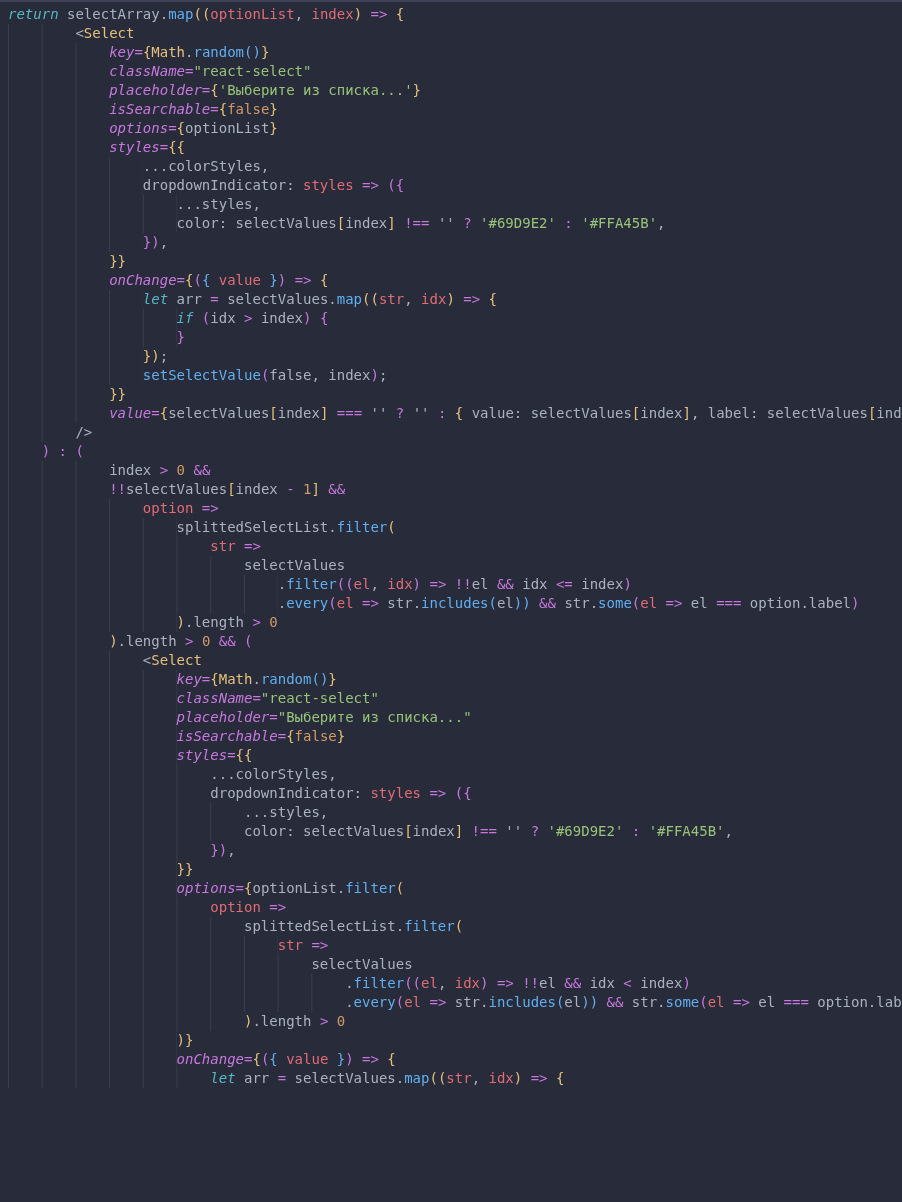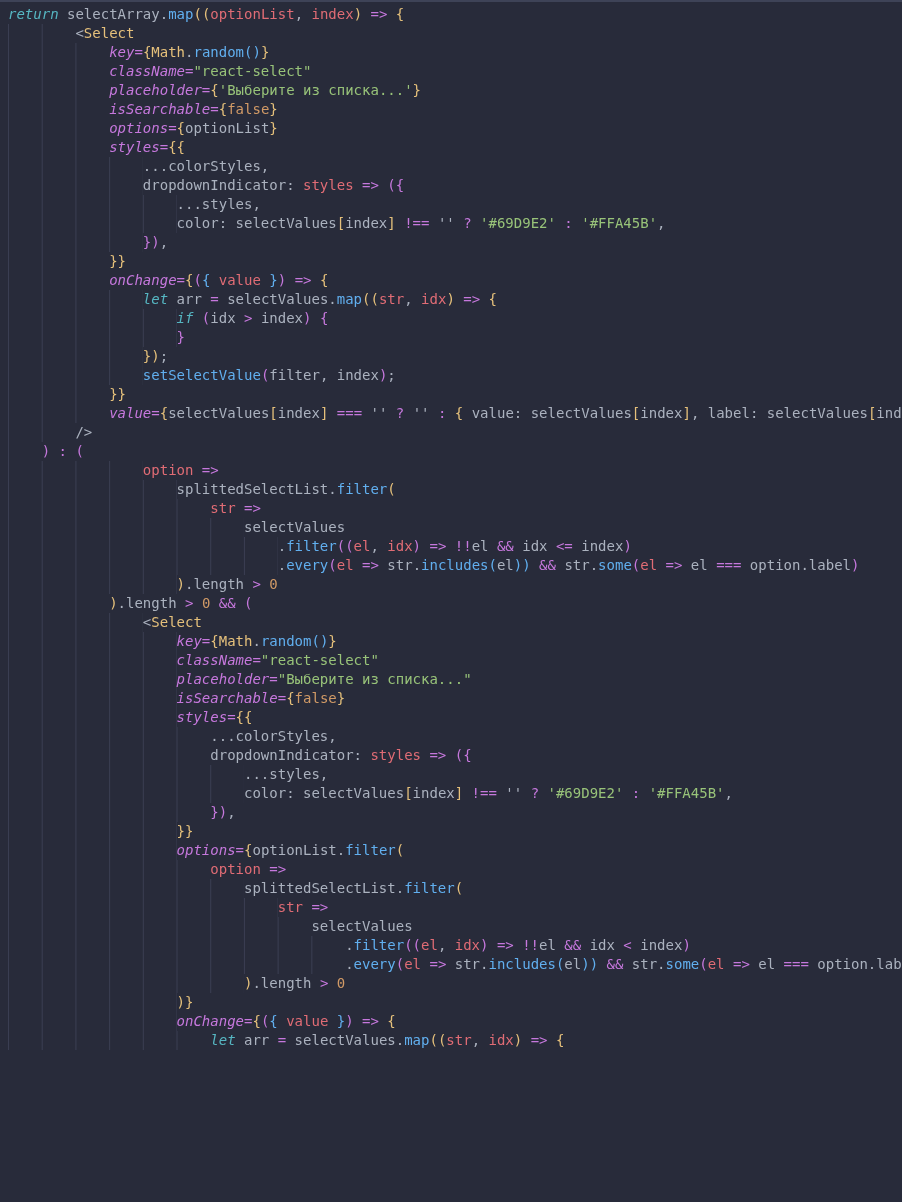--- a/index.html
+++ b/index.html
@@ -49,25 +49,27 @@
       <div class="line"><span class="ind" style="width: 16ch;"></span><span class="tk-v">dropdownIndicator: </span><span class="tk-r">styles</span><span class="tk-o"> =&gt; </span><span class="tk-u">({</span></div>
       <div class="line"><span class="ind" style="width: 20ch;"></span><span class="tk-v">...styles,</span></div>
       <div class="line"><span class="ind" style="width: 20ch;"></span><span class="tk-v">color: selectValues</span><span class="tk-g">[</span><span class="tk-v">index</span><span class="tk-g">]</span><span class="tk-o"> !== </span><span class="tk-v">''</span><span class="tk-o"> ? </span><span class="tk-s">'#69D9E2'</span><span class="tk-o"> : </span><span class="tk-s">'#FFA45B'</span><span class="tk-v">,</span></div>
       <div class="line"><span class="ind" style="width: 16ch;"></span><span class="tk-u">})</span><span class="tk-v">,</span></div>
       <div class="line"><span class="ind" style="width: 12ch;"></span><span class="tk-g">}}</span></div>
       <div class="line"><span class="ind" style="width: 12ch;"></span><span class="tk-p">onChange</span><span class="tk-o">=</span><span class="tk-g">{</span><span class="tk-u">(</span><span class="tk-b">{ </span><span class="tk-r">value</span><span class="tk-b"> }</span><span class="tk-u">)</span><span class="tk-o"> =&gt; </span><span class="tk-g">{</span></div>
       <div class="line"><span class="ind" style="width: 16ch;"></span><span class="tk-k">let</span><span class="tk-v"> arr </span><span class="tk-o">=</span><span class="tk-v"> selectValues</span><span class="tk-v">.</span><span class="tk-f">map</span><span class="tk-g">((</span><span class="tk-r">str</span><span class="tk-v">, </span><span class="tk-r">idx</span><span class="tk-g">)</span><span class="tk-o"> =&gt; </span><span class="tk-g">{</span></div>
       <div class="line"><span class="ind" style="width: 20ch;"></span><span class="tk-k">if </span><span class="tk-u">(</span><span class="tk-v">idx</span><span class="tk-o"> &gt; </span><span class="tk-v">index</span><span class="tk-u">)</span><span class="tk-v"> </span><span class="tk-u">{</span></div>
       <div class="line"><span class="ind" style="width: 20ch;"></span><span class="tk-u">}</span></div>
       <div class="line"><span class="ind" style="width: 16ch;"></span><span class="tk-g">})</span><span class="tk-v">;</span></div>
-      <div class="line"><span class="ind" style="width: 16ch;"></span><span class="tk-f">setSelectValue</span><span class="tk-u">(</span><span class="tk-v">filter, index</span><span class="tk-u">)</span><span class="tk-v">;</span></div>
+      <div class="line"><span class="ind" style="width: 16ch;"></span><span class="tk-f">setSelectValue</span><span class="tk-u">(</span><span class="tk-v">false, index</span><span class="tk-u">)</span><span class="tk-v">;</span></div>
       <div class="line"><span class="ind" style="width: 12ch;"></span><span class="tk-g">}}</span></div>
       <div class="line"><span class="ind" style="width: 12ch;"></span><span class="tk-p">value</span><span class="tk-o">=</span><span class="tk-g">{</span><span class="tk-v">selectValues</span><span class="tk-g">[</span><span class="tk-v">index</span><span class="tk-g">]</span><span class="tk-o"> === </span><span class="tk-v">''</span><span class="tk-o"> ? </span><span class="tk-v">''</span><span class="tk-o"> : </span><span class="tk-g">{</span><span class="tk-v"> value: selectValues</span><span class="tk-g">[</span><span class="tk-v">index</span><span class="tk-g">]</span><span class="tk-v">, label: selectValues</span><span class="tk-g">[</span><span class="tk-v">index</span><span class="tk-g">]</span><span class="tk-v"> </span><span class="tk-g">}}</span></div>
       <div class="line"><span class="ind" style="width: 8ch;"></span><span class="tk-v">/&gt;</span></div>
       <div class="line"><span class="ind" style="width: 4ch;"></span><span class="tk-u">)</span><span class="tk-o"> : </span><span class="tk-u">(</span></div>
+      <div class="line"><span class="ind" style="width: 12ch;"></span><span class="tk-v">index</span><span class="tk-o"> &gt; </span><span class="tk-n">0</span><span class="tk-o"> &amp;&amp;</span></div>
+      <div class="line"><span class="ind" style="width: 12ch;"></span><span class="tk-o">!!</span><span class="tk-v">selectValues</span><span class="tk-g">[</span><span class="tk-v">index</span><span class="tk-o"> - </span><span class="tk-n">1</span><span class="tk-g">]</span><span class="tk-o"> &amp;&amp;</span></div>
       <div class="line"><span class="ind" style="width: 16ch;"></span><span class="tk-r">option</span><span class="tk-o"> =&gt;</span></div>
       <div class="line"><span class="ind" style="width: 20ch;"></span><span class="tk-v">splittedSelectList</span><span class="tk-v">.</span><span class="tk-f">filter</span><span class="tk-g">(</span></div>
       <div class="line"><span class="ind" style="width: 24ch;"></span><span class="tk-r">str</span><span class="tk-o"> =&gt;</span></div>
       <div class="line"><span class="ind" style="width: 28ch;"></span><span class="tk-v">selectValues</span></div>
       <div class="line"><span class="ind" style="width: 32ch;"></span><span class="tk-v">.</span><span class="tk-f">filter</span><span class="tk-u">((</span><span class="tk-r">el</span><span class="tk-v">, </span><span class="tk-r">idx</span><span class="tk-u">)</span><span class="tk-o"> =&gt; !!</span><span class="tk-v">el</span><span class="tk-o"> &amp;&amp; </span><span class="tk-v">idx</span><span class="tk-o"> &lt;= </span><span class="tk-v">index</span><span class="tk-u">)</span></div>
       <div class="line"><span class="ind" style="width: 32ch;"></span><span class="tk-v">.</span><span class="tk-f">every</span><span class="tk-u">(</span><span class="tk-r">el</span><span class="tk-o"> =&gt; </span><span class="tk-v">str</span><span class="tk-v">.</span><span class="tk-f">includes</span><span class="tk-b">(</span><span class="tk-v">el</span><span class="tk-b">))</span><span class="tk-o"> &amp;&amp; </span><span class="tk-v">str</span><span class="tk-v">.</span><span class="tk-f">some</span><span class="tk-u">(</span><span class="tk-r">el</span><span class="tk-o"> =&gt; </span><span class="tk-v">el</span><span class="tk-o"> === </span><span class="tk-v">option.label</span><span class="tk-u">)</span></div>
       <div class="line"><span class="ind" style="width: 20ch;"></span><span class="tk-g">)</span><span class="tk-v">.length</span><span class="tk-o"> &gt; </span><span class="tk-n">0</span></div>
       <div class="line"><span class="ind" style="width: 12ch;"></span><span class="tk-g">)</span><span class="tk-v">.length</span><span class="tk-o"> &gt; </span><span class="tk-n">0</span><span class="tk-o"> &amp;&amp; </span><span class="tk-u">(</span></div>
       <div class="line"><span class="ind" style="width: 16ch;"></span><span class="tk-v">&lt;</span><span class="tk-t">Select</span></div>
       <div class="line"><span class="ind" style="width: 20ch;"></span><span class="tk-p">key</span><span class="tk-o">=</span><span class="tk-g">{</span><span class="tk-t">Math</span><span class="tk-v">.</span><span class="tk-f">random</span><span class="tk-b">()</span><span class="tk-g">}</span></div>

